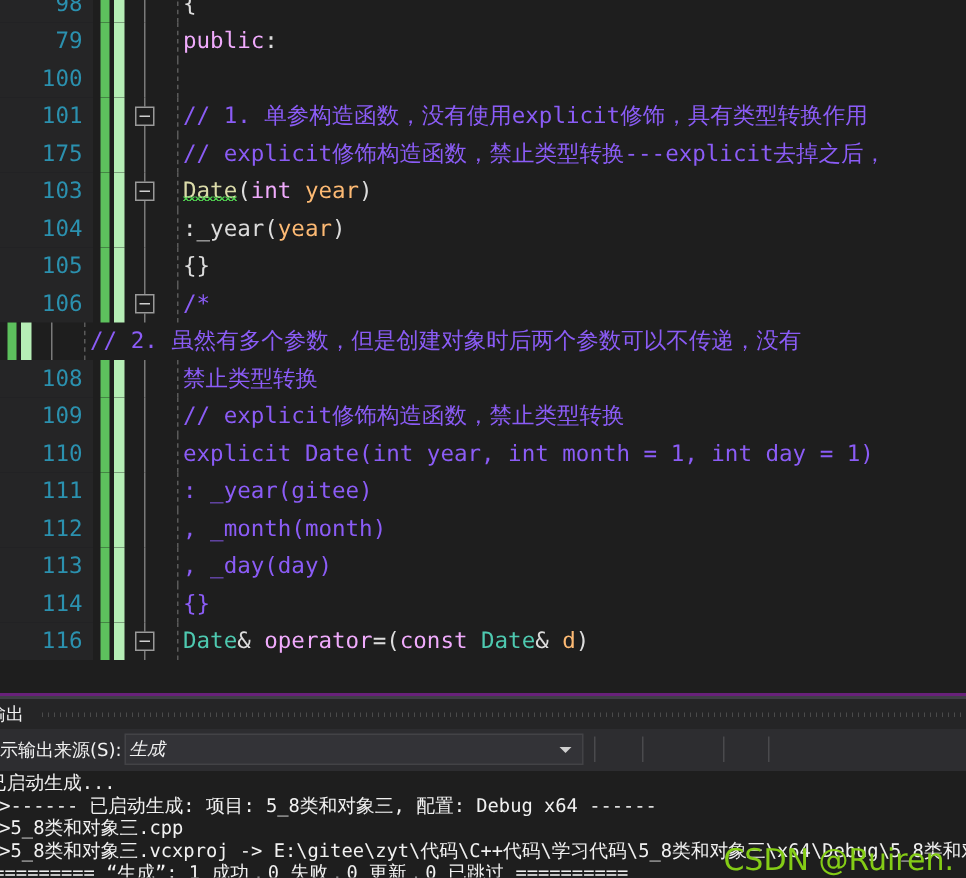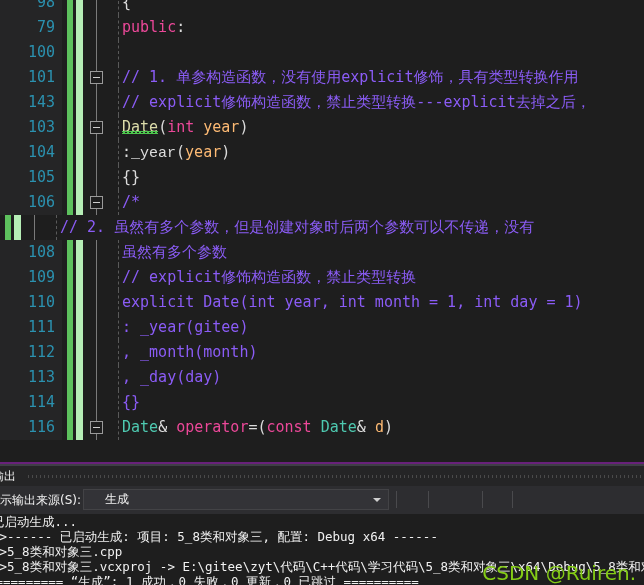--- a/index.html
+++ b/index.html
@@ -91,23 +91,23 @@
   .guide.g-a { left: 10px; }
   .txt {
     position: absolute; left: 14px; top: 0;
     height: 25px; line-height: 25px;
     font-size: 15px;
     font-family: "DejaVu Sans Mono", monospace;
     letter-spacing: 0px;
   }
 
   
-  .c-plain   { color: #dcdcdc; font-family: Liberation Mono, monospace; }
+  .c-plain   { color: #dcdcdc; }
   .c-gray    { color: #fdba74; }
-  .c-kw      { color: #ec4899; }
+  .c-kw      { color: #f0abfc; }
   .c-type    { color: #4ec9b0; }
   .c-func    { color: #dcdcaa; }
   .c-cmt     { color: #8b5cf6; }
   .c-punc    { color: #dcdcdc; }
 
   .squiggle {
     position: relative;
   }
   .squiggle::after {
     content: "";
@@ -165,21 +165,21 @@
   #src-select {
     position: absolute; left: 83px; top: 3px;
     width: 306px; height: 21px;
     background: #333337;
     border: 1px solid #434346;
     color: #f1f1f1;
     font-size: 12px;
     font-family: "DejaVu Sans", sans-serif;
     display: flex; align-items: center;
   }
-  #src-select .val { margin-left: 21px; }
+  #src-select .val { margin-left: 2px; font-style: italic; }
   #src-select .arrow {
     position: absolute; right: 7px; top: 8px;
     width: 0; height: 0;
     border-left: 4px solid transparent;
     border-right: 4px solid transparent;
     border-top: 4px solid #d0d0d0;
   }
   .tb-sep {
     position: absolute; top: 5px; width: 1px; height: 17px; background: #4a4a4d;
   }
@@ -210,27 +210,27 @@
 </style>
 </head>
 <body>
 
 <div id="editor">
   <div id="code-rows">
       <div class="row"><div class="ln">98</div><div class="chgbar"><i class="g1"></i><i class="g2"></i></div><div class="outline"><span class="vline"></span></div><div class="code-area"><div class="code-area-inner"><span class="guide g-a"></span><div class="txt"><span class="c-punc">{</span></div></div></div></div>
       <div class="row"><div class="ln">79</div><div class="chgbar"><i class="g1"></i><i class="g2"></i></div><div class="outline"><span class="vline"></span></div><div class="code-area"><div class="code-area-inner"><span class="guide g-a"></span><div class="txt"><span class="c-kw">public</span><span class="c-punc">:</span></div></div></div></div>
       <div class="row"><div class="ln">100</div><div class="chgbar"><i class="g1"></i><i class="g2"></i></div><div class="outline"><span class="vline"></span></div><div class="code-area"><div class="code-area-inner"><span class="guide g-a"></span><div class="txt"></div></div></div></div>
       <div class="row"><div class="ln">101</div><div class="chgbar"><i class="g1"></i><i class="g2"></i></div><div class="outline"><span class="vline half-top"></span><span class="vline half-bot"></span><span class="box"></span></div><div class="code-area"><div class="code-area-inner"><span class="guide g-a"></span><div class="txt"><span class="c-cmt">// 1. 单参构造函数，没有使用explicit修饰，具有类型转换作用</span></div></div></div></div>
-      <div class="row"><div class="ln">143</div><div class="chgbar"><i class="g1"></i><i class="g2"></i></div><div class="outline"><span class="vline"></span></div><div class="code-area"><div class="code-area-inner"><span class="guide g-a"></span><div class="txt"><span class="c-cmt">// explicit修饰构造函数，禁止类型转换---explicit去掉之后，</span></div></div></div></div>
+      <div class="row"><div class="ln">175</div><div class="chgbar"><i class="g1"></i><i class="g2"></i></div><div class="outline"><span class="vline"></span></div><div class="code-area"><div class="code-area-inner"><span class="guide g-a"></span><div class="txt"><span class="c-cmt">// explicit修饰构造函数，禁止类型转换---explicit去掉之后，</span></div></div></div></div>
       <div class="row"><div class="ln">103</div><div class="chgbar"><i class="g1"></i><i class="g2"></i></div><div class="outline"><span class="vline half-top"></span><span class="vline half-bot"></span><span class="box"></span></div><div class="code-area"><div class="code-area-inner"><span class="guide g-a"></span><div class="txt"><span class="c-func squiggle">Date</span><span class="c-punc">(</span><span class="c-kw">int</span><span class="c-punc"> </span><span class="c-gray">year</span><span class="c-punc">)</span></div></div></div></div>
       <div class="row"><div class="ln">104</div><div class="chgbar"><i class="g1"></i><i class="g2"></i></div><div class="outline"><span class="vline"></span></div><div class="code-area"><div class="code-area-inner"><span class="guide g-a"></span><div class="txt"><span class="c-punc">:</span><span class="c-plain">_year</span><span class="c-punc">(</span><span class="c-gray">year</span><span class="c-punc">)</span></div></div></div></div>
       <div class="row"><div class="ln">105</div><div class="chgbar"><i class="g1"></i><i class="g2"></i></div><div class="outline"><span class="vline"></span></div><div class="code-area"><div class="code-area-inner"><span class="guide g-a"></span><div class="txt"><span class="c-punc">{}</span></div></div></div></div>
       <div class="row"><div class="ln">106</div><div class="chgbar"><i class="g1"></i><i class="g2"></i></div><div class="outline"><span class="vline half-top"></span><span class="vline half-bot"></span><span class="box"></span></div><div class="code-area"><div class="code-area-inner"><span class="guide g-a"></span><div class="txt"><span class="c-cmt">/*</span></div></div></div></div>
       <div class="row"><div class="chgbar"><i class="g1"></i><i class="g2"></i></div><div class="outline"><span class="vline"></span></div><div class="code-area"><div class="code-area-inner"><span class="guide g-a"></span><div class="txt"><span class="c-cmt">// 2. 虽然有多个参数，但是创建对象时后两个参数可以不传递，没有</span></div></div></div></div>
-      <div class="row"><div class="ln">108</div><div class="chgbar"><i class="g1"></i><i class="g2"></i></div><div class="outline"><span class="vline"></span></div><div class="code-area"><div class="code-area-inner"><span class="guide g-a"></span><div class="txt"><span class="c-cmt">虽然有多个参数</span></div></div></div></div>
+      <div class="row"><div class="ln">108</div><div class="chgbar"><i class="g1"></i><i class="g2"></i></div><div class="outline"><span class="vline"></span></div><div class="code-area"><div class="code-area-inner"><span class="guide g-a"></span><div class="txt"><span class="c-cmt">禁止类型转换</span></div></div></div></div>
       <div class="row"><div class="ln">109</div><div class="chgbar"><i class="g1"></i><i class="g2"></i></div><div class="outline"><span class="vline"></span></div><div class="code-area"><div class="code-area-inner"><span class="guide g-a"></span><div class="txt"><span class="c-cmt">// explicit修饰构造函数，禁止类型转换</span></div></div></div></div>
       <div class="row"><div class="ln">110</div><div class="chgbar"><i class="g1"></i><i class="g2"></i></div><div class="outline"><span class="vline"></span></div><div class="code-area"><div class="code-area-inner"><span class="guide g-a"></span><div class="txt"><span class="c-cmt">explicit Date(int year, int month = 1, int day = 1)</span></div></div></div></div>
       <div class="row"><div class="ln">111</div><div class="chgbar"><i class="g1"></i><i class="g2"></i></div><div class="outline"><span class="vline"></span></div><div class="code-area"><div class="code-area-inner"><span class="guide g-a"></span><div class="txt"><span class="c-cmt">: _year(gitee)</span></div></div></div></div>
       <div class="row"><div class="ln">112</div><div class="chgbar"><i class="g1"></i><i class="g2"></i></div><div class="outline"><span class="vline"></span></div><div class="code-area"><div class="code-area-inner"><span class="guide g-a"></span><div class="txt"><span class="c-cmt">, _month(month)</span></div></div></div></div>
       <div class="row"><div class="ln">113</div><div class="chgbar"><i class="g1"></i><i class="g2"></i></div><div class="outline"><span class="vline"></span></div><div class="code-area"><div class="code-area-inner"><span class="guide g-a"></span><div class="txt"><span class="c-cmt">, _day(day)</span></div></div></div></div>
       <div class="row"><div class="ln">114</div><div class="chgbar"><i class="g1"></i><i class="g2"></i></div><div class="outline"><span class="vline"></span></div><div class="code-area"><div class="code-area-inner"><span class="guide g-a"></span><div class="txt"><span class="c-cmt">{}</span></div></div></div></div>
       <div class="row"><div class="ln">116</div><div class="chgbar"><i class="g1"></i><i class="g2"></i></div><div class="outline"><span class="vline half-top"></span><span class="vline half-bot"></span><span class="box"></span></div><div class="code-area"><div class="code-area-inner"><span class="guide g-a"></span><div class="txt"><span class="c-type">Date</span><span class="c-punc">&amp; </span><span class="c-kw">operator</span><span class="c-punc">=(</span><span class="c-kw">const</span><span class="c-punc"> </span><span class="c-type">Date</span><span class="c-punc">&amp; </span><span class="c-gray">d</span><span class="c-punc">)</span></div></div></div></div>
     </div>
 </div>
 

